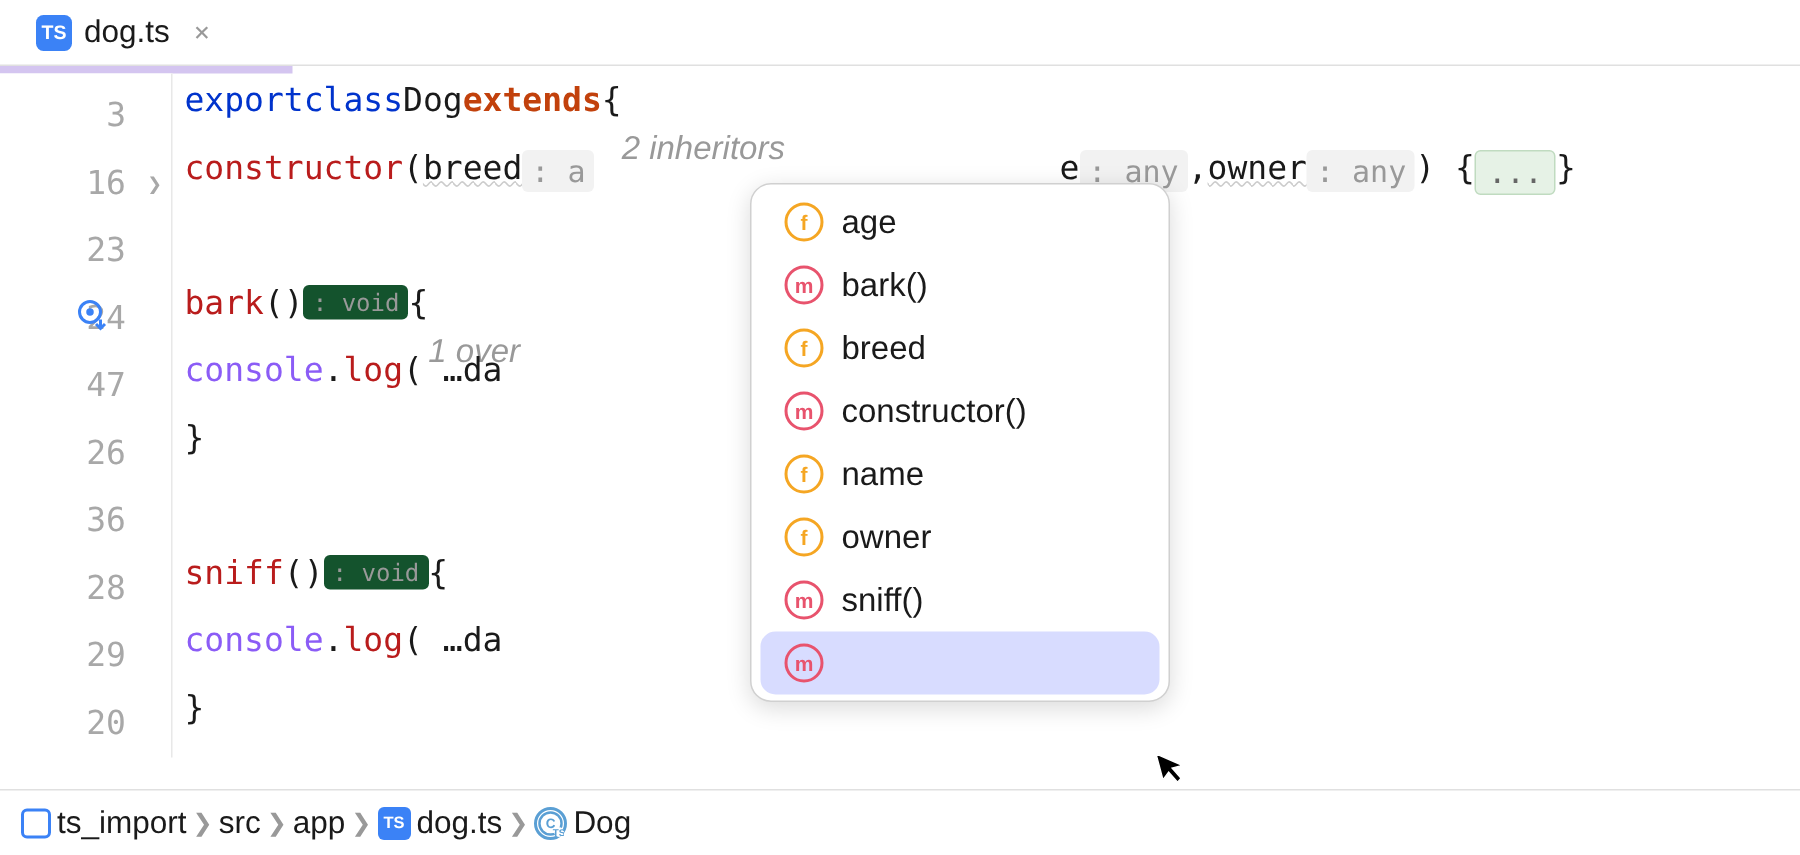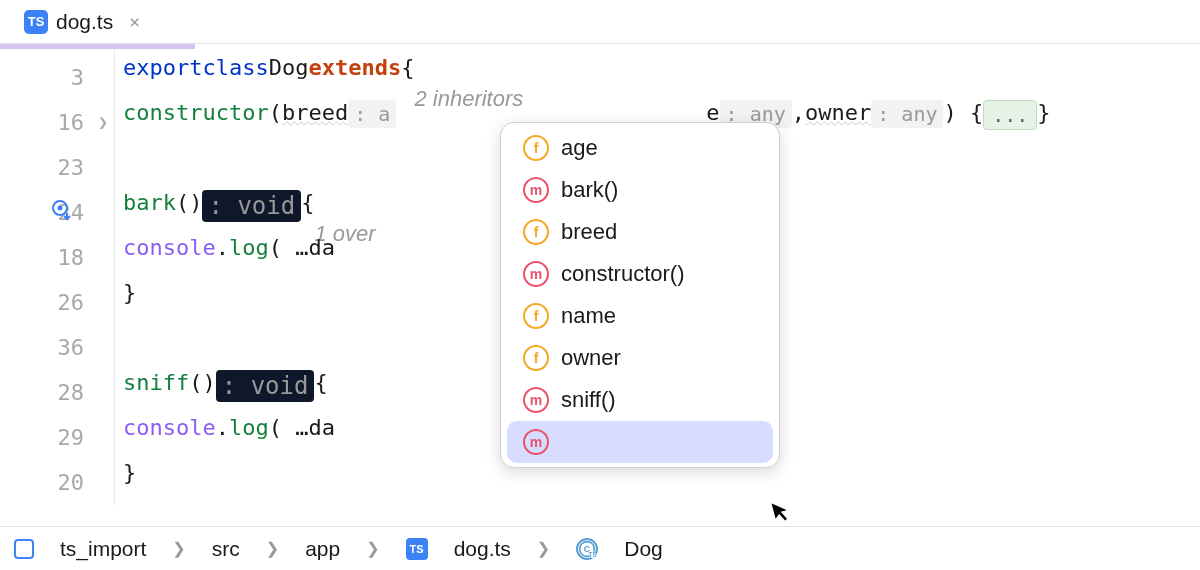--- a/index.html
+++ b/index.html
@@ -19,39 +19,39 @@
 .gutter-icon-fold { position: absolute; right: 6px; color: #a8a8a8; font-size: 16px; }
 .gutter-icon-override { position: absolute; right: 42px; color: #3b82f6; font-size: 20px; }
 
 .code { flex: 1; padding-top: 6px; }
 .code-line { height: 45px; display: flex; align-items: flex-start; padding-left: 8px; white-space: pre; }
 
 .kw-export { color: #0033cc; }
 .kw-class { color: #0033cc; }
 .kw-extends { color: #c2410c; font-weight: bold; }
 .cls-name { color: #1a1a1a; }
-.fn-name { color: #15803d; }
+.fn-name { color: #b91c1c; }
 .param { color: #1a1a1a; }
 .type-any { color: #999; background: #f2f2f2; border-radius: 4px; padding: 2px 6px; font-size: 20px; }
-.type-void { color: #999; background: #0f172a; border-radius: 4px; padding: 2px 6px; font-size: 24px; }
+.type-void { color: #999; background: #14532d; border-radius: 4px; padding: 2px 6px; font-size: 16px; }
 .hint { color: #999; font-style: italic; font-family: -apple-system, sans-serif; margin-top: 31px; }
 .punct { color: #1a1a1a; }
 .obj { color: #8b5cf6; }
 .str { color: #1e7a1e; }
 .fold-box { background: #e6f2e6; border: 1px solid #c0dbc0; border-radius: 4px; padding: 2px 8px; color: #666; font-size: 20px; }
 .wavy { text-decoration: underline wavy #ccc; text-decoration-thickness: 1px; }
 
 .popup { position: absolute; top: 122px; left: 500px; width: 280px; background: #fff; border: 1px solid #d0d0d0; border-radius: 14px; box-shadow: 0 4px 16px rgba(0,0,0,0.15); padding: 4px 0; z-index: 100; }
 .popup-item { display: flex; align-items: center; gap: 12px; padding: 8px 16px; font-family: -apple-system, sans-serif; font-size: 22px; color: #1a1a1a; cursor: pointer; border-radius: 10px; margin: 0 6px; }
 .popup-item.selected { background: #d8dcff; }
 .member-icon { width: 26px; height: 26px; border-radius: 50%; border: 2px solid; display: flex; align-items: center; justify-content: center; font-size: 14px; font-weight: bold; font-family: sans-serif; }
 .icon-field { border-color: #f5a623; color: #f5a623; }
 .icon-method { border-color: #e8536d; color: #e8536d; }
 
-.breadcrumb { position: absolute; bottom: 0; left: 0; right: 0; height: 44px; border-top: 1px solid #e0e0e0; display: flex; align-items: center; padding-left: 14px; gap: 26px; font-family: -apple-system, sans-serif; font-size: 21px; color: #1a1a1a; }
+.breadcrumb { position: absolute; bottom: 0; left: 0; right: 0; height: 44px; border-top: 1px solid #e0e0e0; display: flex; align-items: center; padding-left: 14px; gap: 4px; font-family: -apple-system, sans-serif; font-size: 21px; color: #1a1a1a; }
 .bc-sep { color: #999; font-size: 16px; }
 .bc-module-icon { width: 20px; height: 20px; border: 2px solid #3b82f6; border-radius: 4px; }
 .bc-ts-icon { width: 22px; height: 22px; background: #3b82f6; border-radius: 4px; display: flex; align-items: center; justify-content: center; color: #fff; font-size: 11px; font-weight: bold; font-family: sans-serif; }
 .bc-class-icon { width: 22px; height: 22px; border: 2px solid #5a9fd4; border-radius: 50%; display: flex; align-items: center; justify-content: center; color: #5a9fd4; font-size: 12px; font-weight: bold; font-family: sans-serif; position: relative; }
 .bc-class-icon::after { content: ''; position: absolute; width: 10px; height: 10px; background: #5a9fd4; border-radius: 50%; bottom: -3px; right: -3px; border: 2px solid #fff; display:none;}
 .cursor-arrow { position: absolute; top: 498px; left: 772px; font-size: 22px; z-index: 200; transform: rotate(-15deg); }
 </style>
 </head>
 <body>
 
@@ -80,21 +80,21 @@
         <span>24</span>
         <span class="gutter-icon-override">
       <svg width="22" height="22" viewBox="0 0 22 22">
             <circle cx="10" cy="9" r="7" fill="none" stroke="#3b82f6" stroke-width="2"></circle>
             <circle cx="10" cy="9" r="2.5" fill="#3b82f6"></circle>
             <path d="M17 14 L17 20 M14 17 L17 20 L20 17" fill="none" stroke="#3b82f6" stroke-width="2"></path>
           </svg>
     </span>
       </div>
     <div class="gutter-line">
-        <span>18</span>
+        <span>47</span>
       </div>
     <div class="gutter-line">
         <span>26</span>
       </div>
     <div class="gutter-line">
         <span>36</span>
       </div>
     <div class="gutter-line">
         <span>28</span>
       </div>

